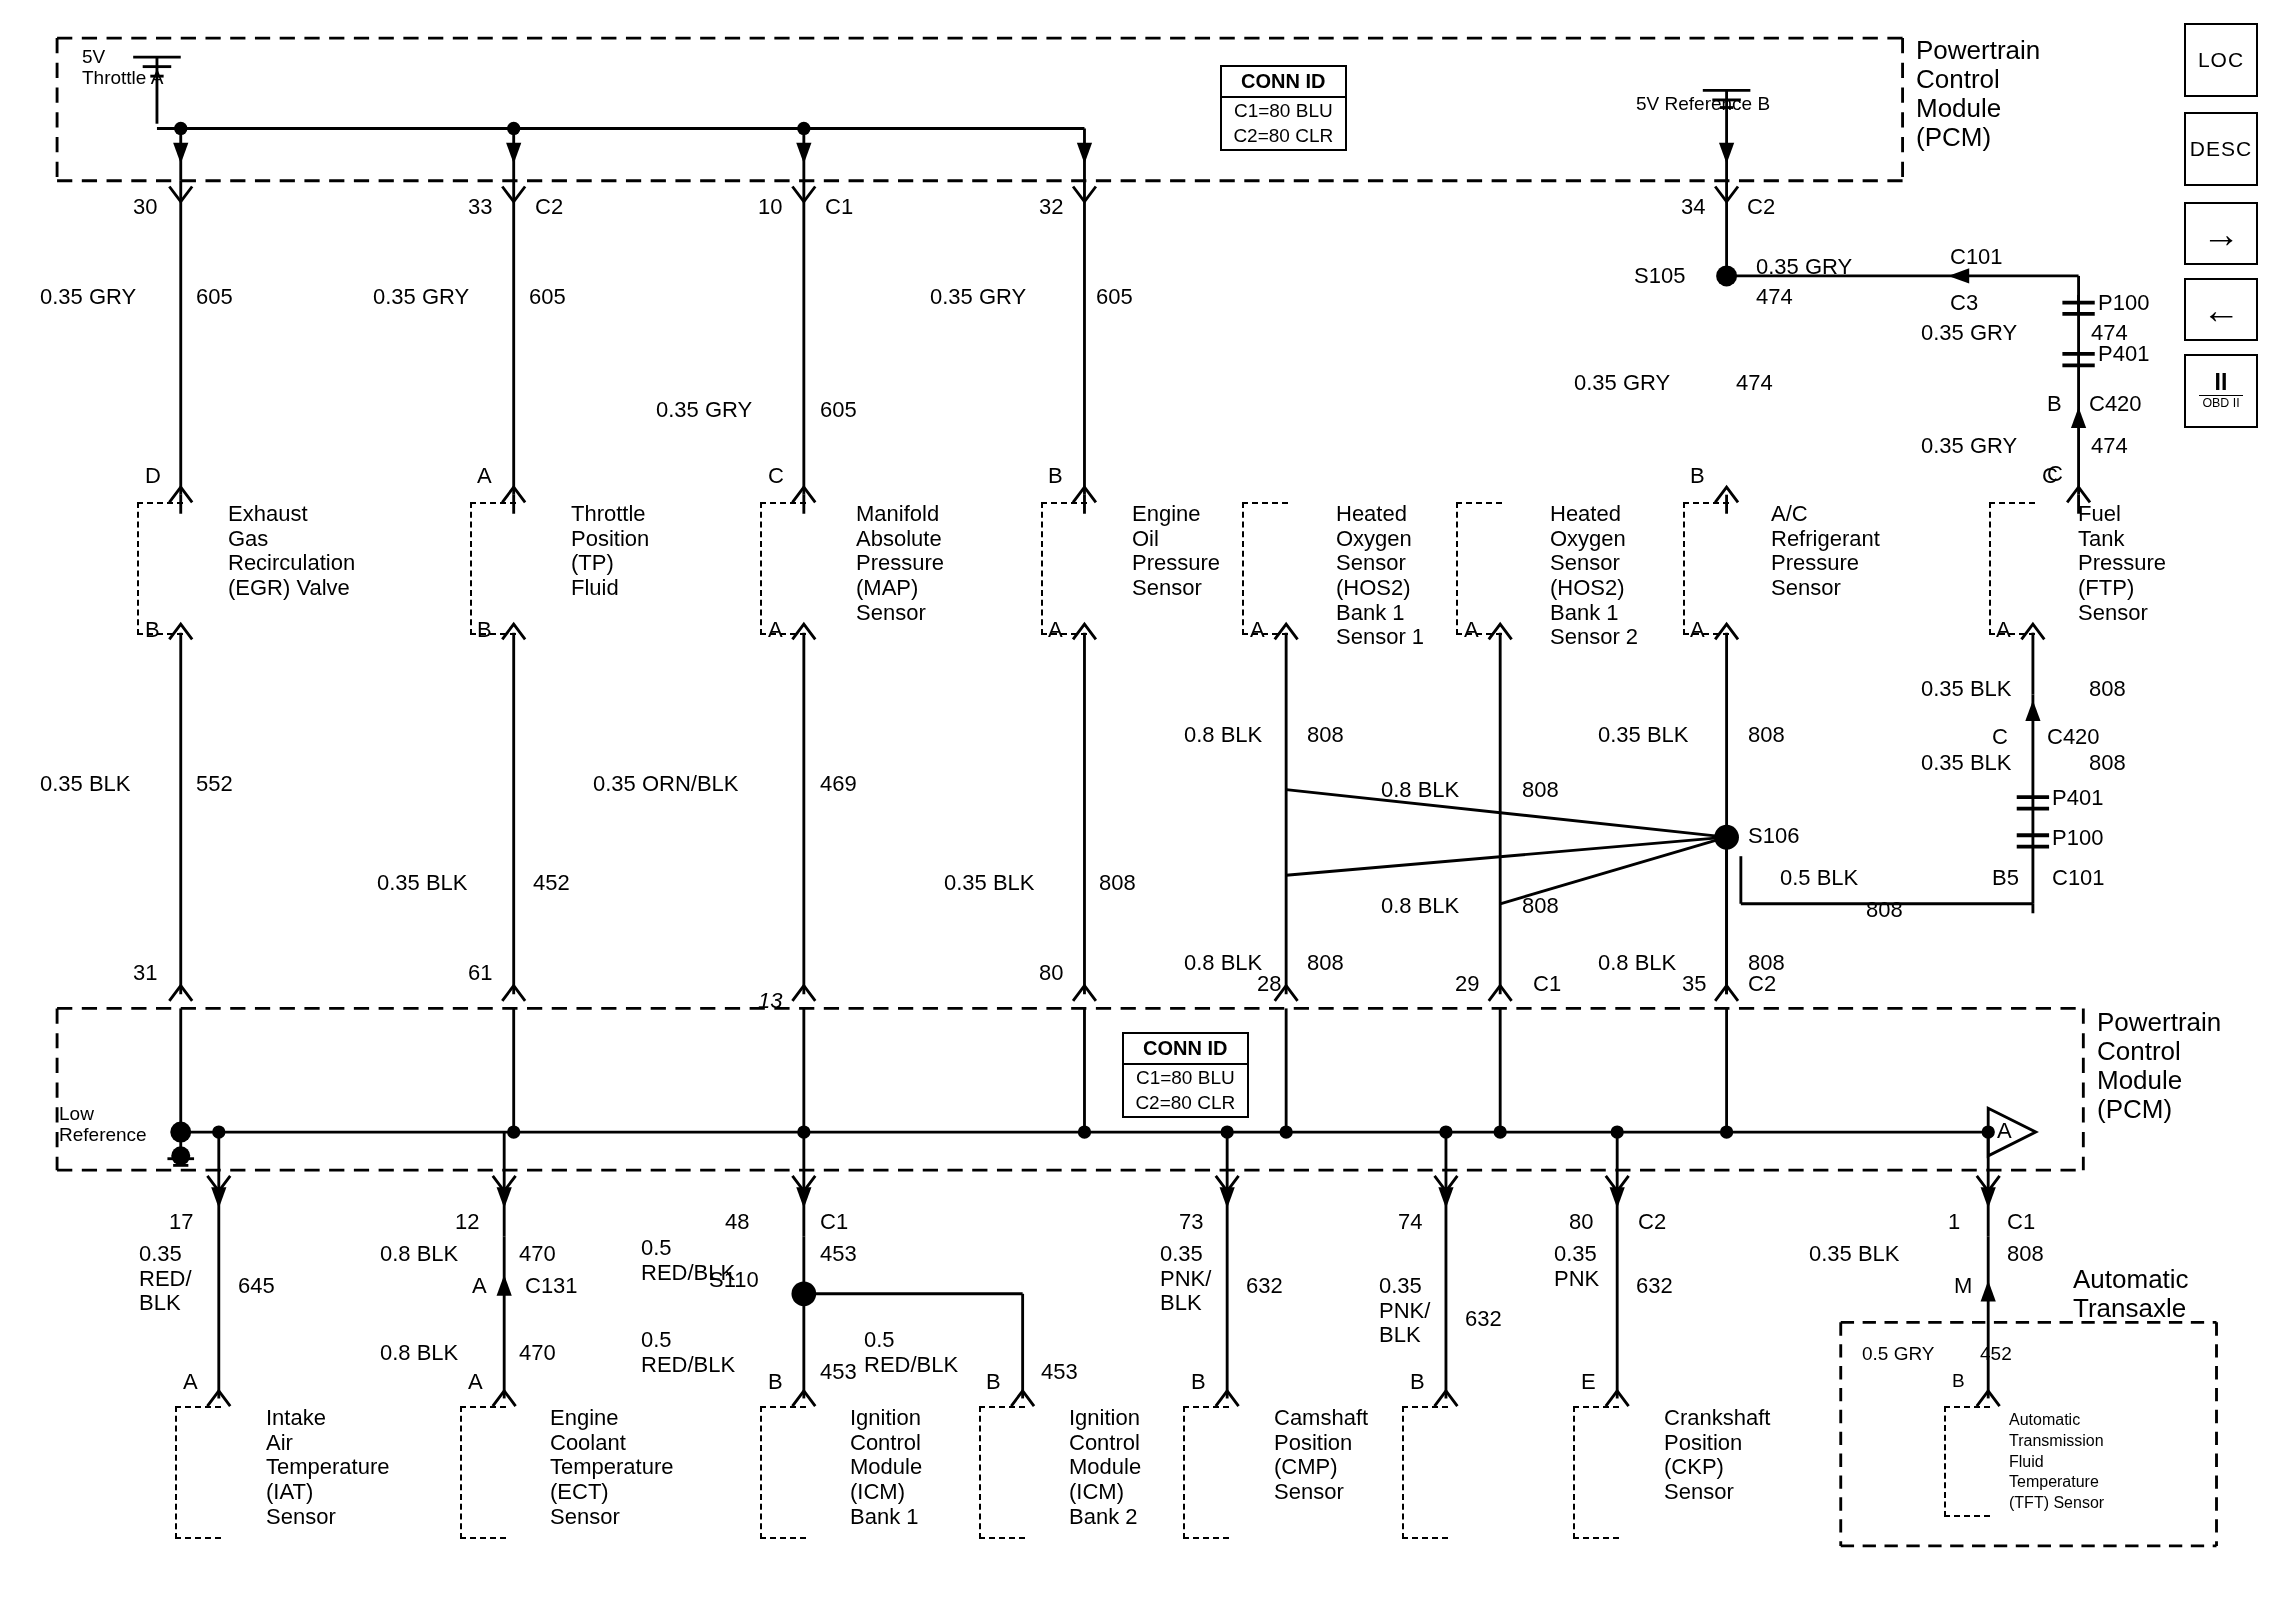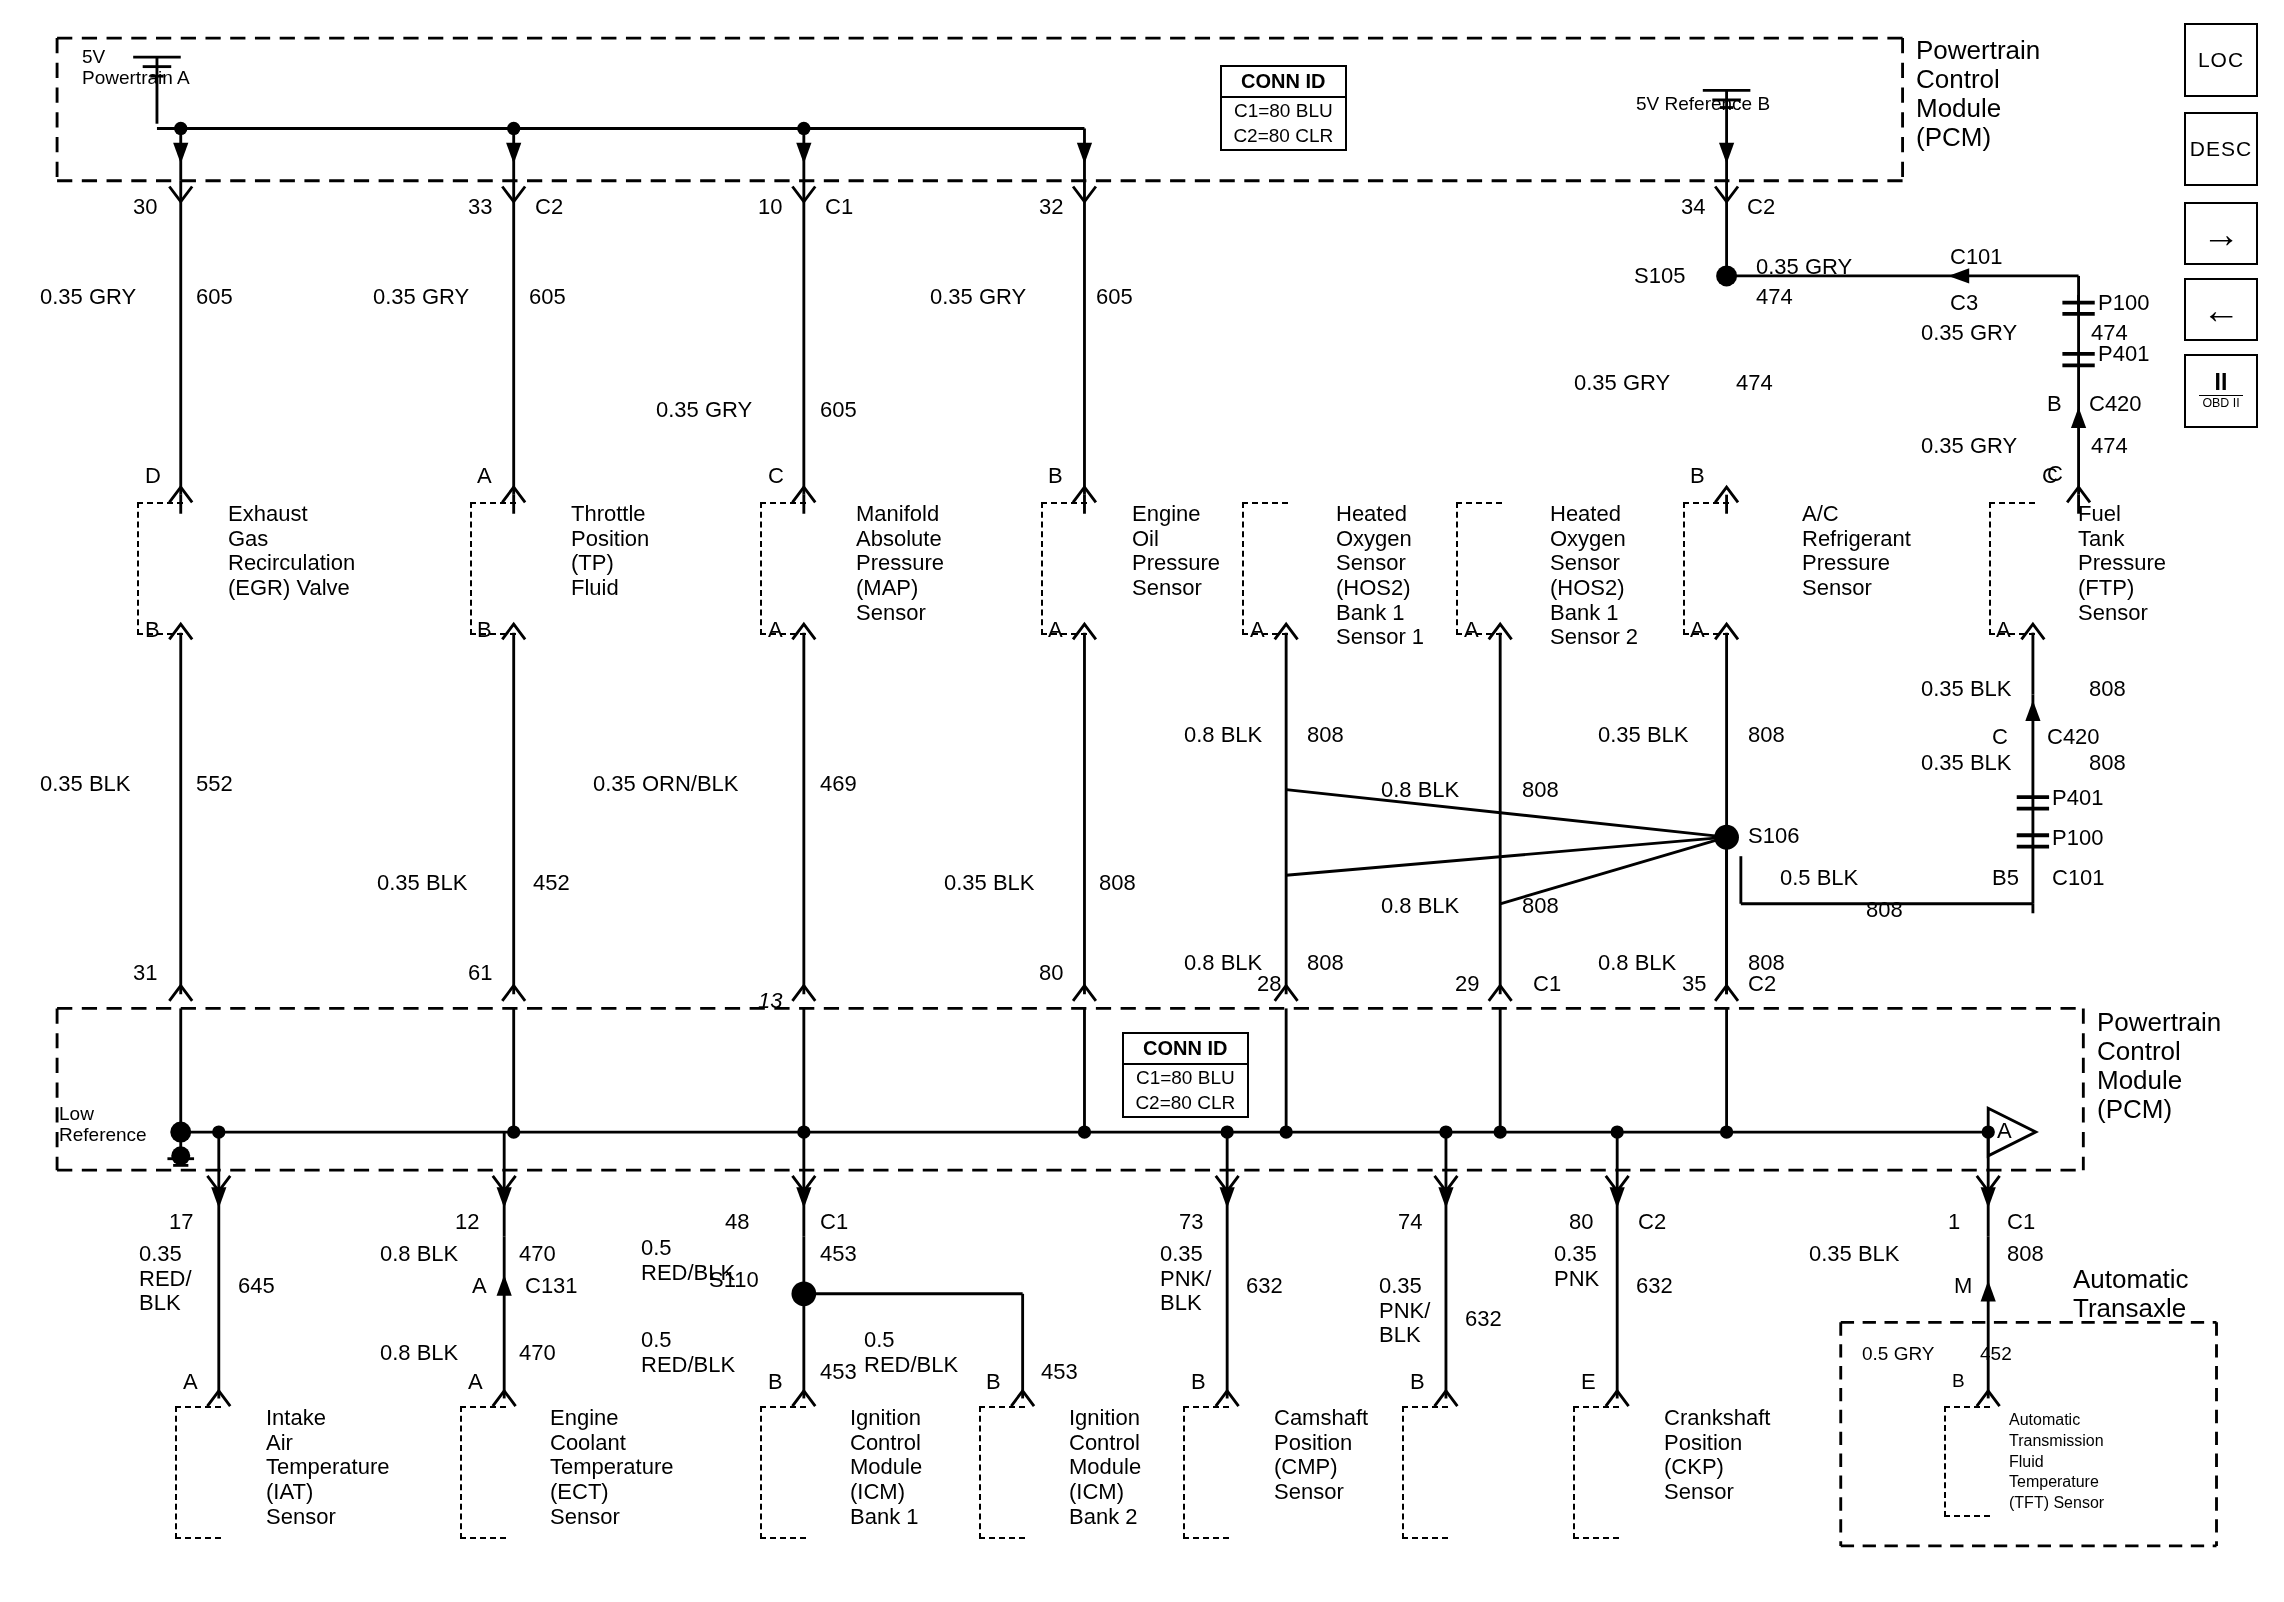--- a/index.html
+++ b/index.html
@@ -331,21 +331,21 @@
 Module
 (PCM)</div>
   <div class="lbl big" style="left:2097px;top:1008px;">Powertrain
 Control
 Module
 (PCM)</div>
   <div class="lbl big" style="left:2073px;top:1265px;">Automatic
 Transaxle</div>
 
   <div class="lbl sm" style="left:82px;top:46px;">5V
-Powertrain A</div>
+Throttle A</div>
   <div class="lbl sm" style="left:1636px;top:93px;">5V Reference B</div>
   <div class="lbl sm" style="left:59px;top:1103px;">Low
 Reference</div>
 
   <div class="lbl" style="left:1634px;top:264px;">S105</div>
   <div class="lbl" style="left:1748px;top:824px;">S106</div>
   <div class="lbl" style="left:709px;top:1268px;">S110</div>
 
   <div class="lbl" style="left:133px;top:195px;">30</div>
   <div class="lbl" style="left:468px;top:195px;">33</div>
@@ -433,21 +433,21 @@
 Sensor
 (HOS2)
 Bank 1
 Sensor 1</div>
   <div class="lbl" style="left:1550px;top:502px;">Heated
 Oxygen
 Sensor
 (HOS2)
 Bank 1
 Sensor 2</div>
-  <div class="lbl" style="left:1771px;top:502px;margin-left:31px;">A/C
+  <div class="lbl" style="left:1771px;top:502px;">A/C
 Refrigerant
 Pressure
 Sensor</div>
   <div class="lbl" style="left:2078px;top:502px;">Fuel
 Tank
 Pressure
 (FTP)
 Sensor</div>
 
   <div class="lbl" style="left:40px;top:772px;">0.35 BLK</div>

